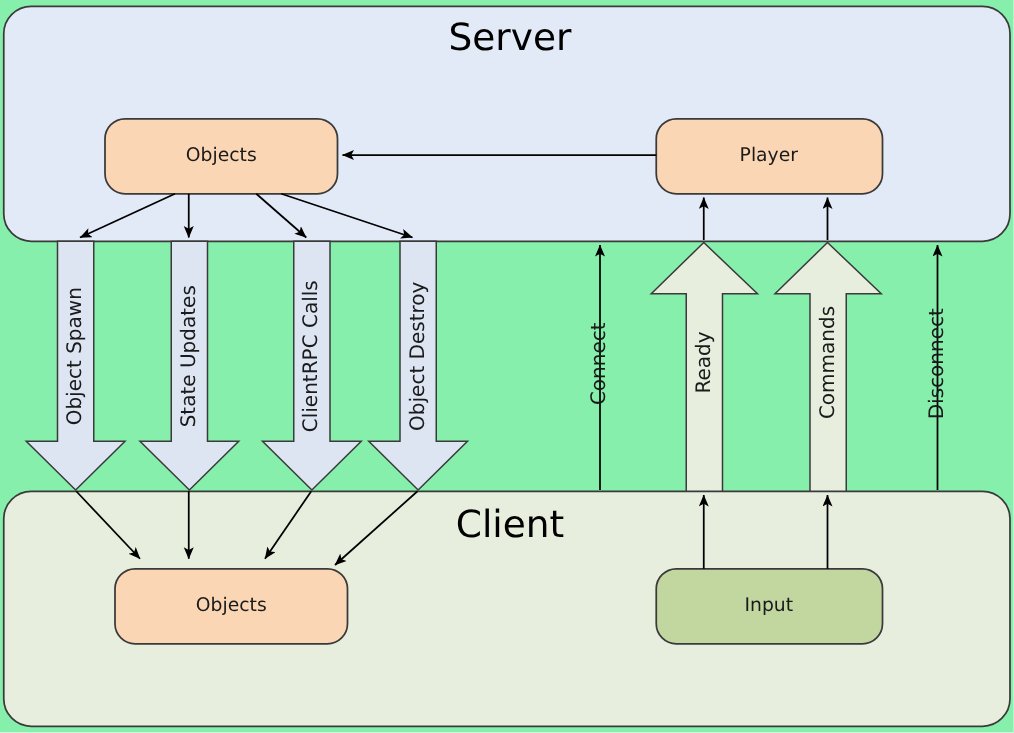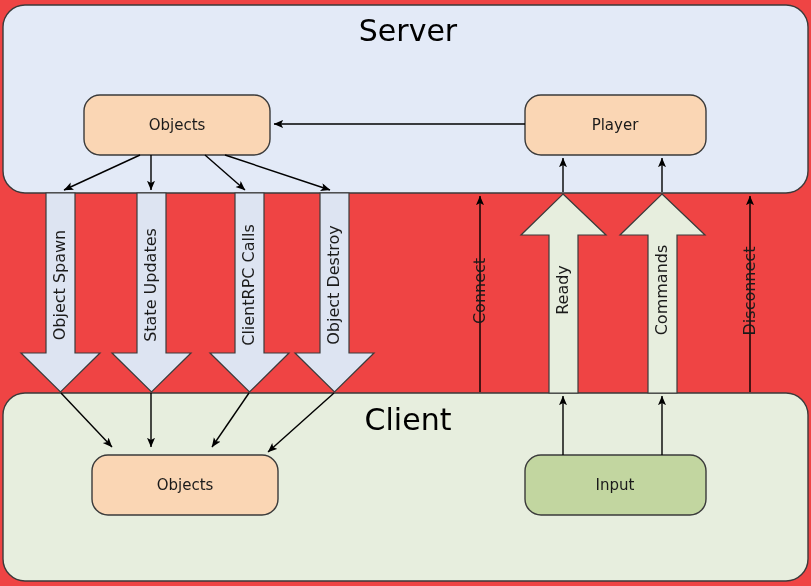--- a/index.html
+++ b/index.html
@@ -8,21 +8,21 @@
     background: #ffffff;
   }
   body {
     font-family: "DejaVu Sans", "Liberation Sans", sans-serif;
   }
   #diagram-root {
     position: relative;
     width: 811px;
     height: 586px;
     overflow: hidden;
-    background: #ef4444;
+    background: #86efac;
   }
   #diagram-svg {
     position: absolute;
     left: 0;
     top: 0;
     width: 811px;
     height: 586px;
     display: block;
   }
   .zone-title {

